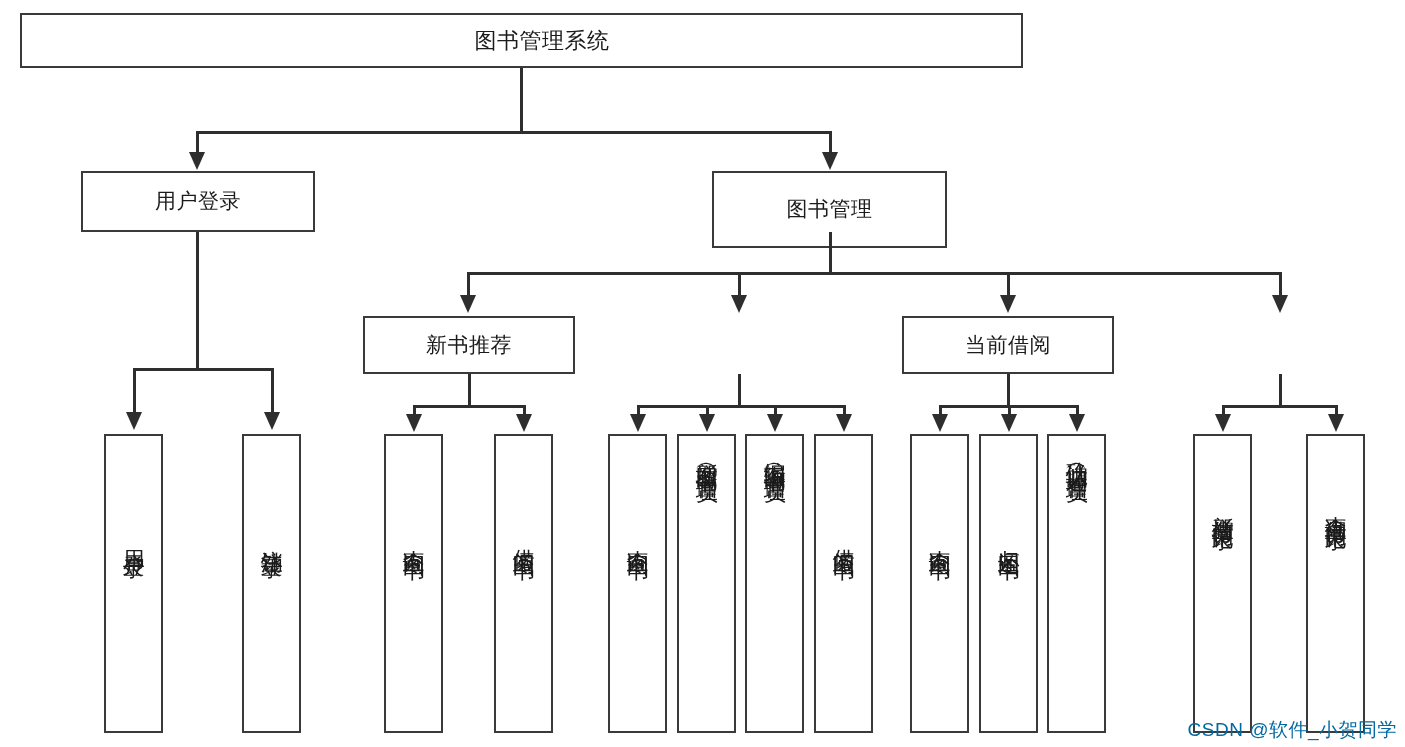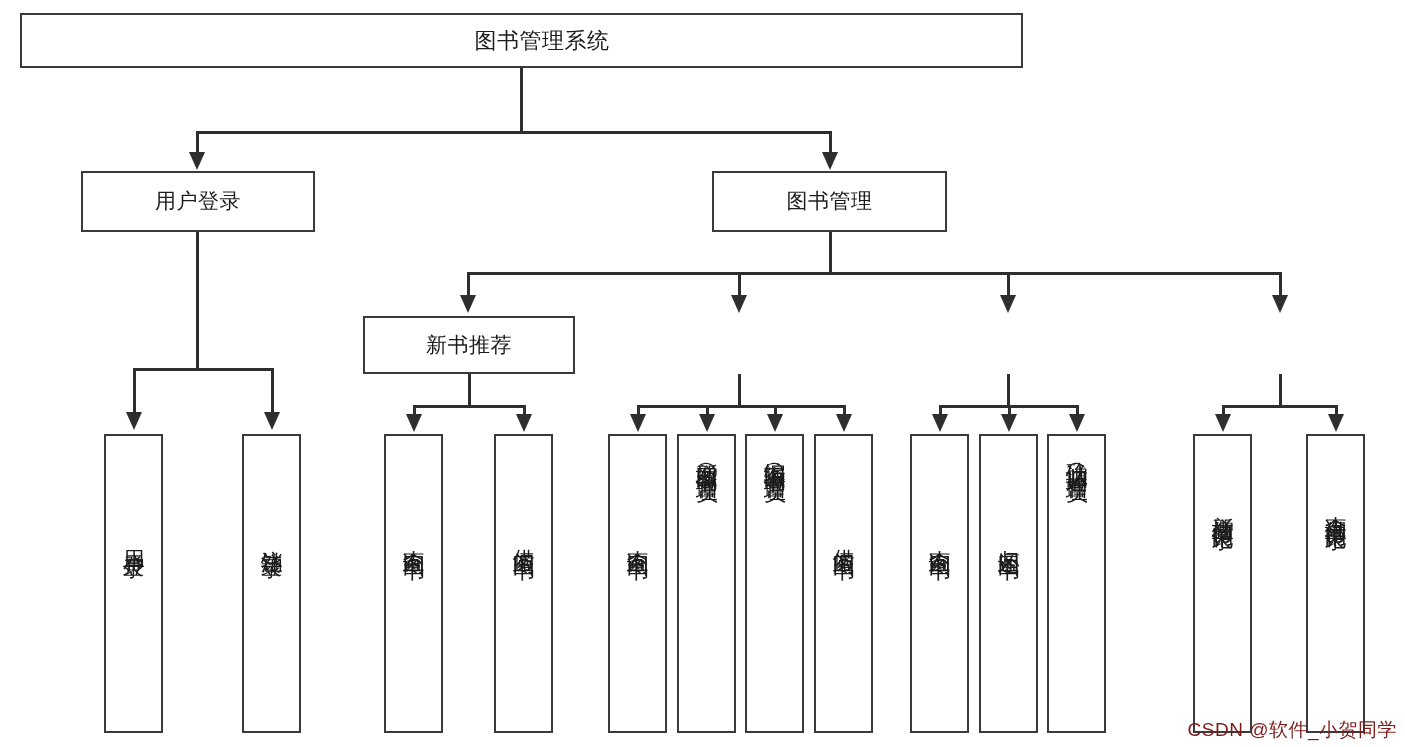--- a/index.html
+++ b/index.html
@@ -75,21 +75,21 @@
     border-right: 8px solid transparent;
     border-top: 18px solid #2e2e2e;
   }
 
   
   #watermark {
     position: absolute;
     right: 8px;
     bottom: 4px;
     font-size: 19px;
-    color: #7f1d1d;
+    color: #0369a1;
     white-space: nowrap;
     letter-spacing: 0.5px;
   }
 </style>
 </head>
 <body>
 
 <div id="canvas">
 
   <div class="node root" style="left:20px; top:13px; width:1003px; height:55px;padding-left:41px;">
@@ -102,21 +102,21 @@
 
   <div class="vline" style="left:196px; top:131px; height:24px;"></div>
   <div class="arrow" style="left:189px; top:152px;"></div>
   <div class="vline" style="left:829px; top:131px; height:24px;"></div>
   <div class="arrow" style="left:822px; top:152px;"></div>
 
   <div class="node tier2" style="left:81px; top:171px; width:234px; height:61px;">
     <span class="lbl">用户登录</span>
   </div>
 
-  <div class="node tier2" style="left:712px; top:171px; width:235px; height:61px;align-items:center;">
+  <div class="node tier2" style="left:712px; top:171px; width:235px; height:77px;align-items:center;">
     <span class="lbl">图书管理</span>
   </div>
 
   <div class="vline" style="left:196px; top:232px; height:137px;"></div>
   <div class="hline" style="left:133px; top:368px; width:141px;"></div>
   <div class="vline" style="left:133px; top:368px; height:46px;"></div>
   <div class="arrow" style="left:126px; top:412px;"></div>
   <div class="vline" style="left:271px; top:368px; height:46px;"></div>
   <div class="arrow" style="left:264px; top:412px;"></div>
 
@@ -127,20 +127,23 @@
   <div class="vline" style="left:738px; top:272px; height:26px;"></div>
   <div class="arrow" style="left:731px; top:295px;"></div>
   <div class="vline" style="left:1007px; top:272px; height:26px;"></div>
   <div class="arrow" style="left:1000px; top:295px;"></div>
   <div class="vline" style="left:1279px; top:272px; height:26px;"></div>
   <div class="arrow" style="left:1272px; top:295px;"></div>
 
   <div class="node tier3" style="left:363px; top:316px; width:212px; height:58px;">
     <span class="lbl">新书推荐</span>
   </div>
+  <div class="node tier3" style="left:902px; top:316px; width:212px; height:58px;">
+    <span class="lbl">当前借阅</span>
+  </div>
 
   <div class="vline" style="left:468px; top:374px; height:32px;"></div>
   <div class="hline" style="left:413px; top:405px; width:112px;"></div>
   <div class="vline" style="left:413px; top:405px; height:11px;"></div>
   <div class="arrow" style="left:406px; top:414px;"></div>
   <div class="vline" style="left:523px; top:405px; height:11px;"></div>
   <div class="arrow" style="left:516px; top:414px;"></div>
 
   <div class="vline" style="left:738px; top:374px; height:32px;"></div>
   <div class="hline" style="left:637px; top:405px; width:208px;"></div>

